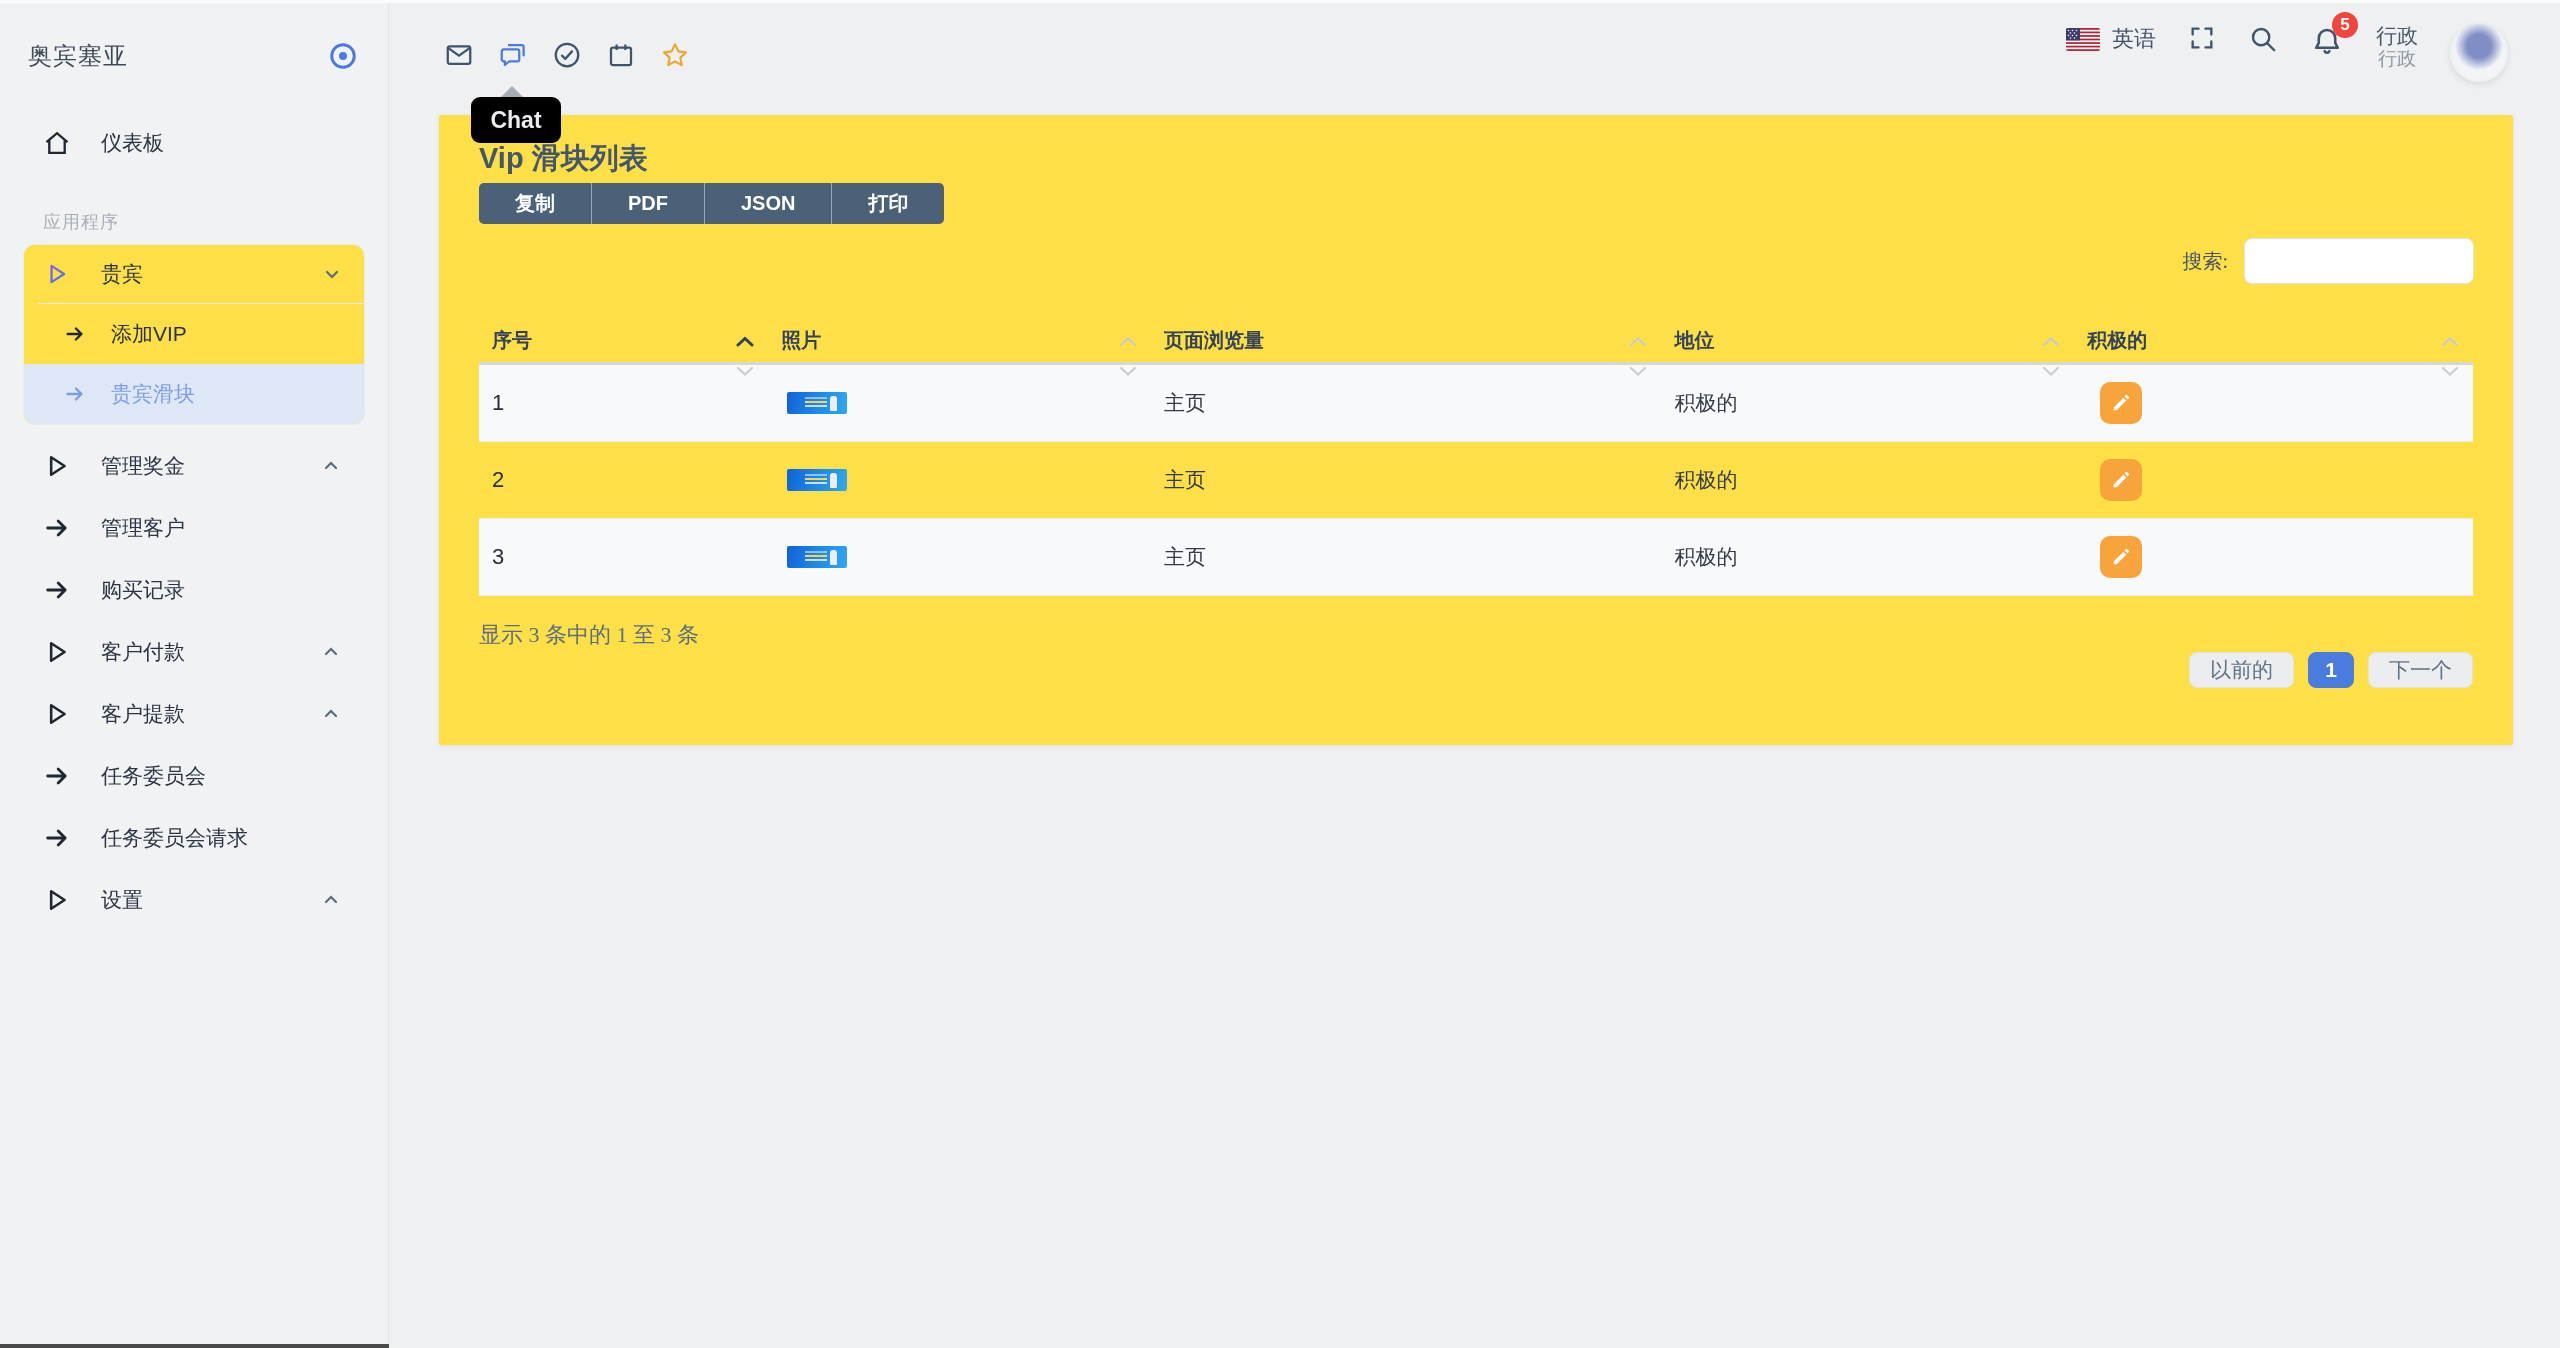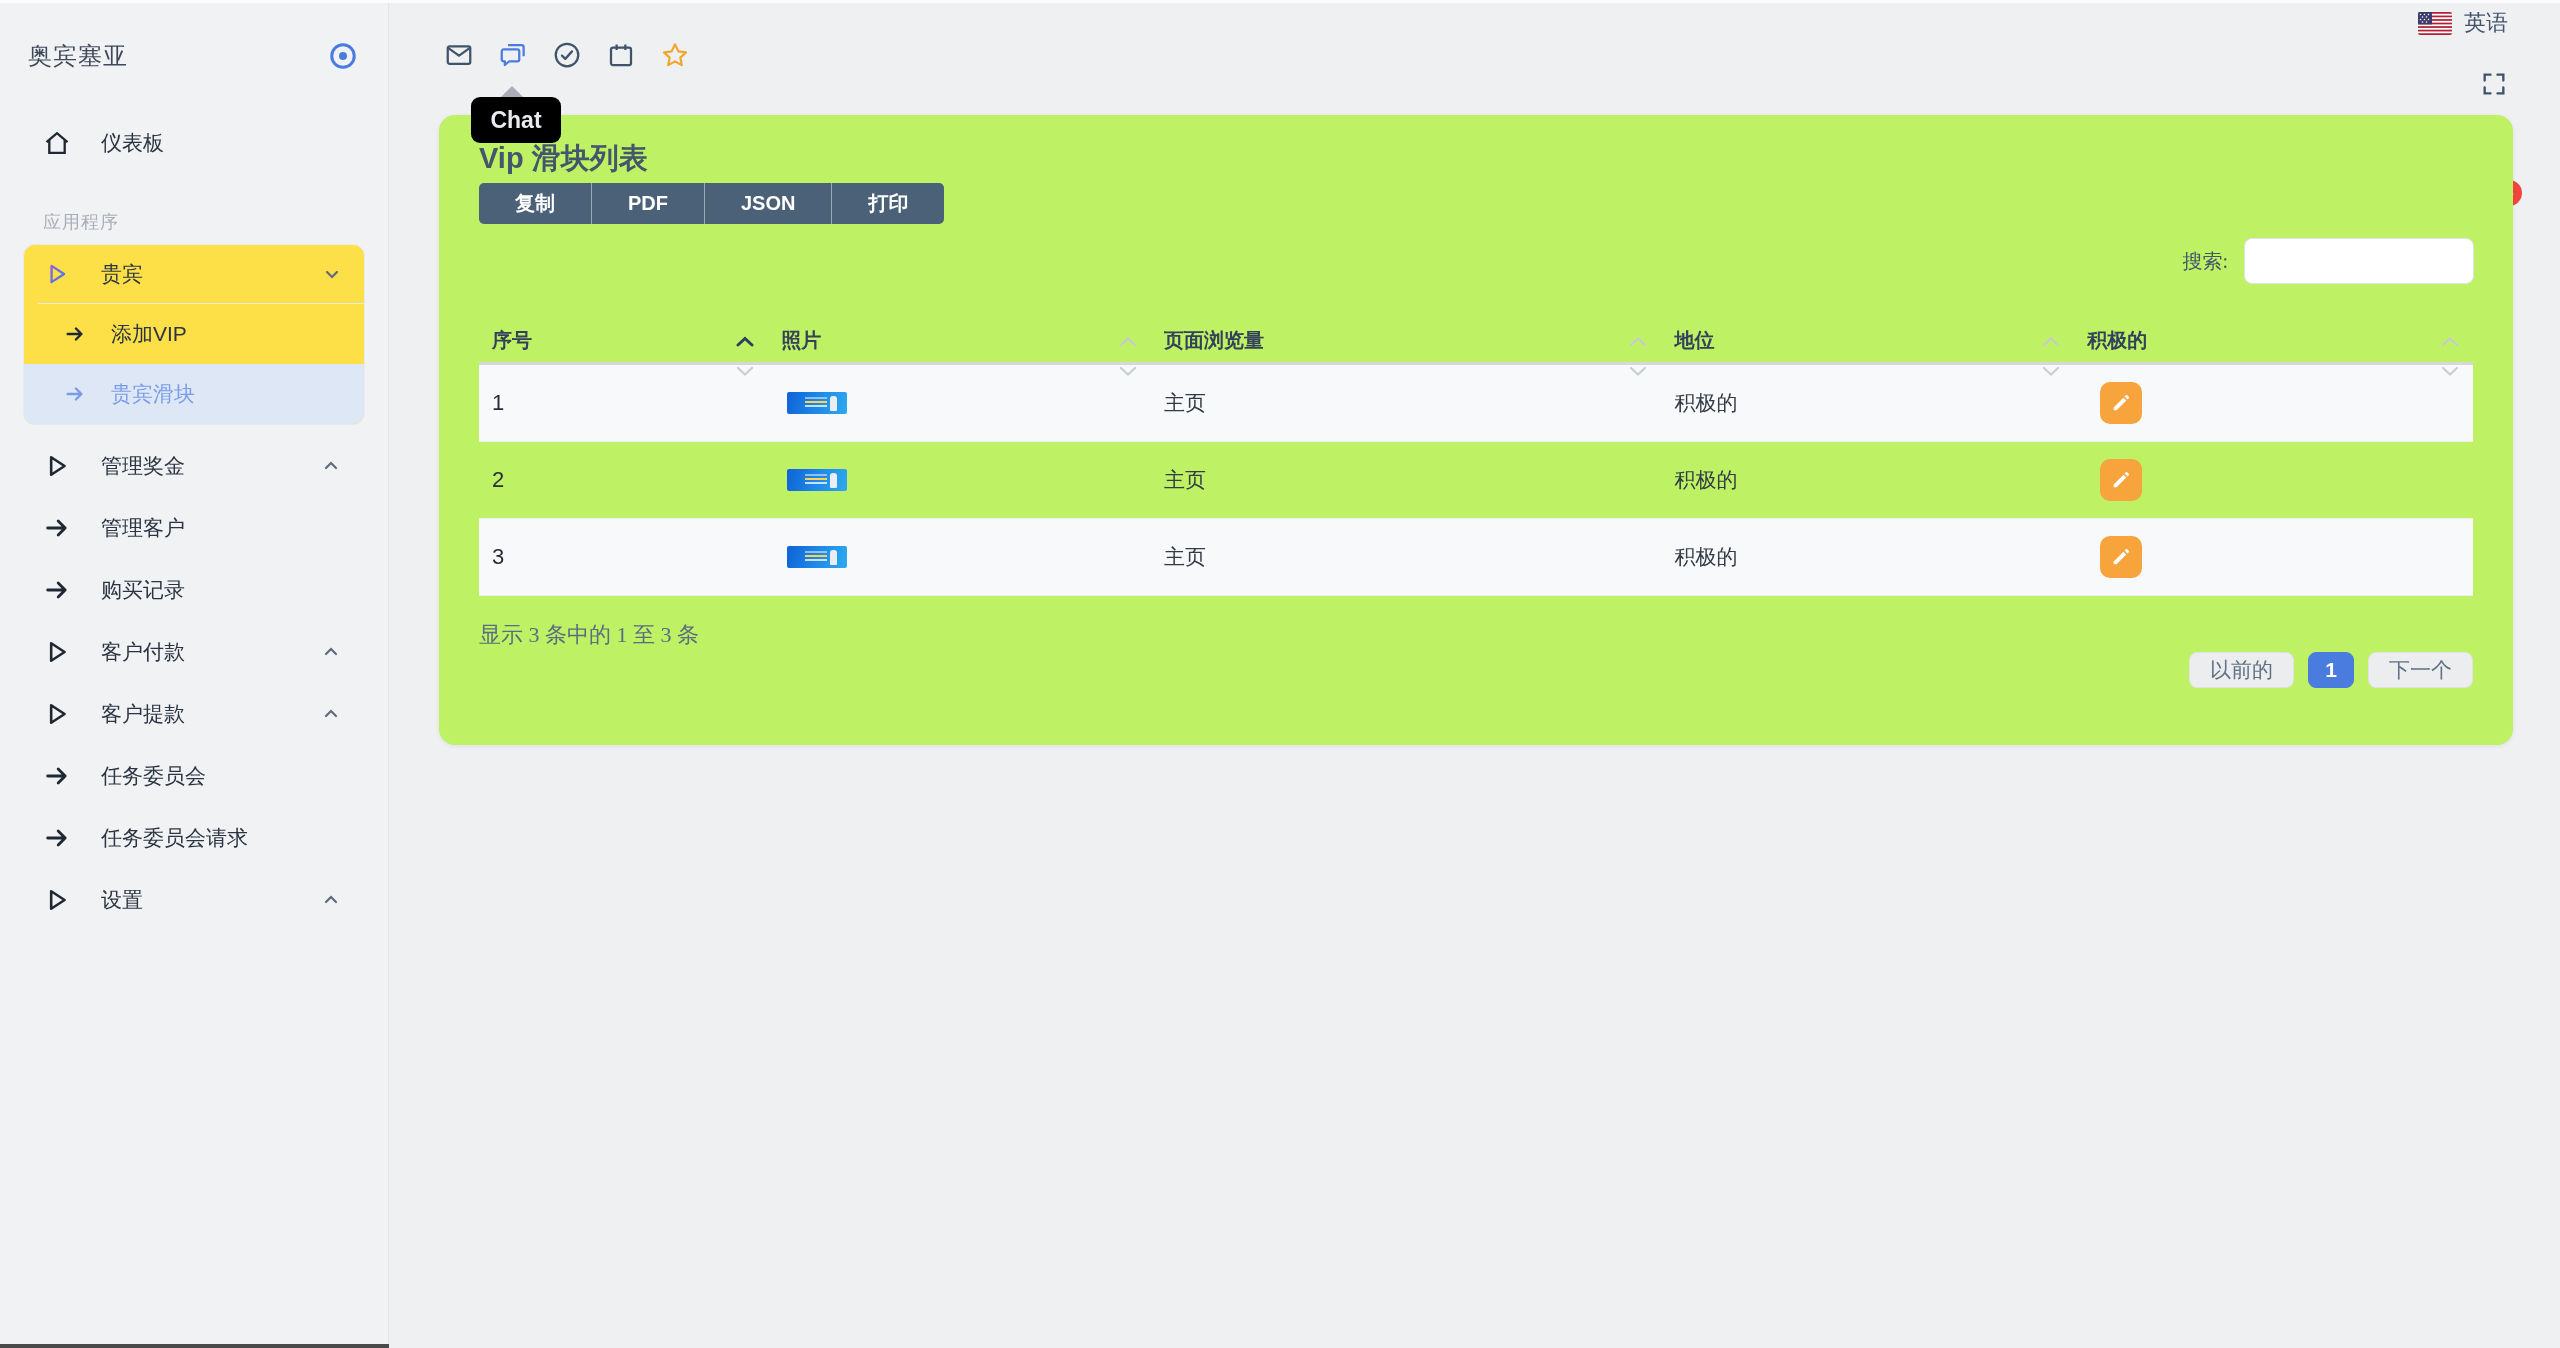--- a/index.html
+++ b/index.html
@@ -47,21 +47,21 @@
   .sub-item.active .nav-label { color:var(--active_text,#7c9ce8); }
   .sub-item.active .arrow-icon { color:var(--active_text,#7c9ce8); }
 
   
   .main { position:absolute; left:390px; top:0; right:0; bottom:0; }
   .topbar-left { position:absolute; left:54px; top:40px; display:flex; gap:24px; align-items:center; }
   .tb-icon { width:30px; height:30px; color:var(--navy,#3f536b); cursor:pointer; }
   .tb-icon.blue { color:var(--accent,#4a7ce0); }
   .tb-icon.orange { color:var(--star_orange,#f0a72e); }
 
-  .topbar-right { position:absolute; right:52px; top:8px; height:66px; display:flex; align-items:flex-end; gap:32px;flex-direction:column; }
+  .topbar-right { position:absolute; right:52px; top:24px; height:66px; display:flex; align-items:flex-start; gap:32px; }
   .lang { display:flex; align-items:center; gap:12px; cursor:pointer; }
   .flag { width:34px; height:23px; border-radius:2px; overflow:hidden; flex:0 0 auto; }
   .lang-label { font-size:22px; color:#44536a; }
   .bell-wrap { position:relative; width:34px; height:34px; cursor:pointer; }
   .badge {
     position:absolute; top:-12px; right:-14px; min-width:26px; height:26px; border-radius:13px;
     background:var(--danger,#f1453d); color:#fff; font-size:17px; font-weight:bold;
     display:flex; align-items:center; justify-content:center; padding:0 4px;
   }
   .user-block { text-align:center; line-height:1.15; cursor:pointer; }
@@ -81,21 +81,21 @@
     color:#e9ebee; font-size:23px; font-weight:bold;
   }
   .tooltip::before {
     content:""; position:absolute; top:-11px; left:30px;
     border:11px solid transparent; border-bottom-color:#a9aeb6; border-top:none;
   }
 
   
   .card {
     position:absolute; left:49px; top:115px; width:2074px; height:630px;
-    background:#bef264; border-radius:16px; box-shadow:0 1px 5px rgba(25,40,60,.07);
+    background:#fde047; border-radius:2px; box-shadow:0 1px 5px rgba(25,40,60,.07);
   }
   .card-title { position:absolute; left:40px; top:24px; font-size:29px; color:var(--slate,#44566c); }
   .export-group { position:absolute; left:40px; top:68px; display:flex; border-radius:5px; overflow:hidden; }
   .export-btn {
     background:var(--btn_dark,#4a6178); color:#fff; border:none; cursor:pointer;
     height:41px; padding:0 36px; font-size:20px; font-weight:bold;
     border-right:1px solid rgba(255,255,255,.45);
     font-family:"Liberation Sans","DejaVu Sans",sans-serif;
   }
   .export-btn:last-child { border-right:none; }

